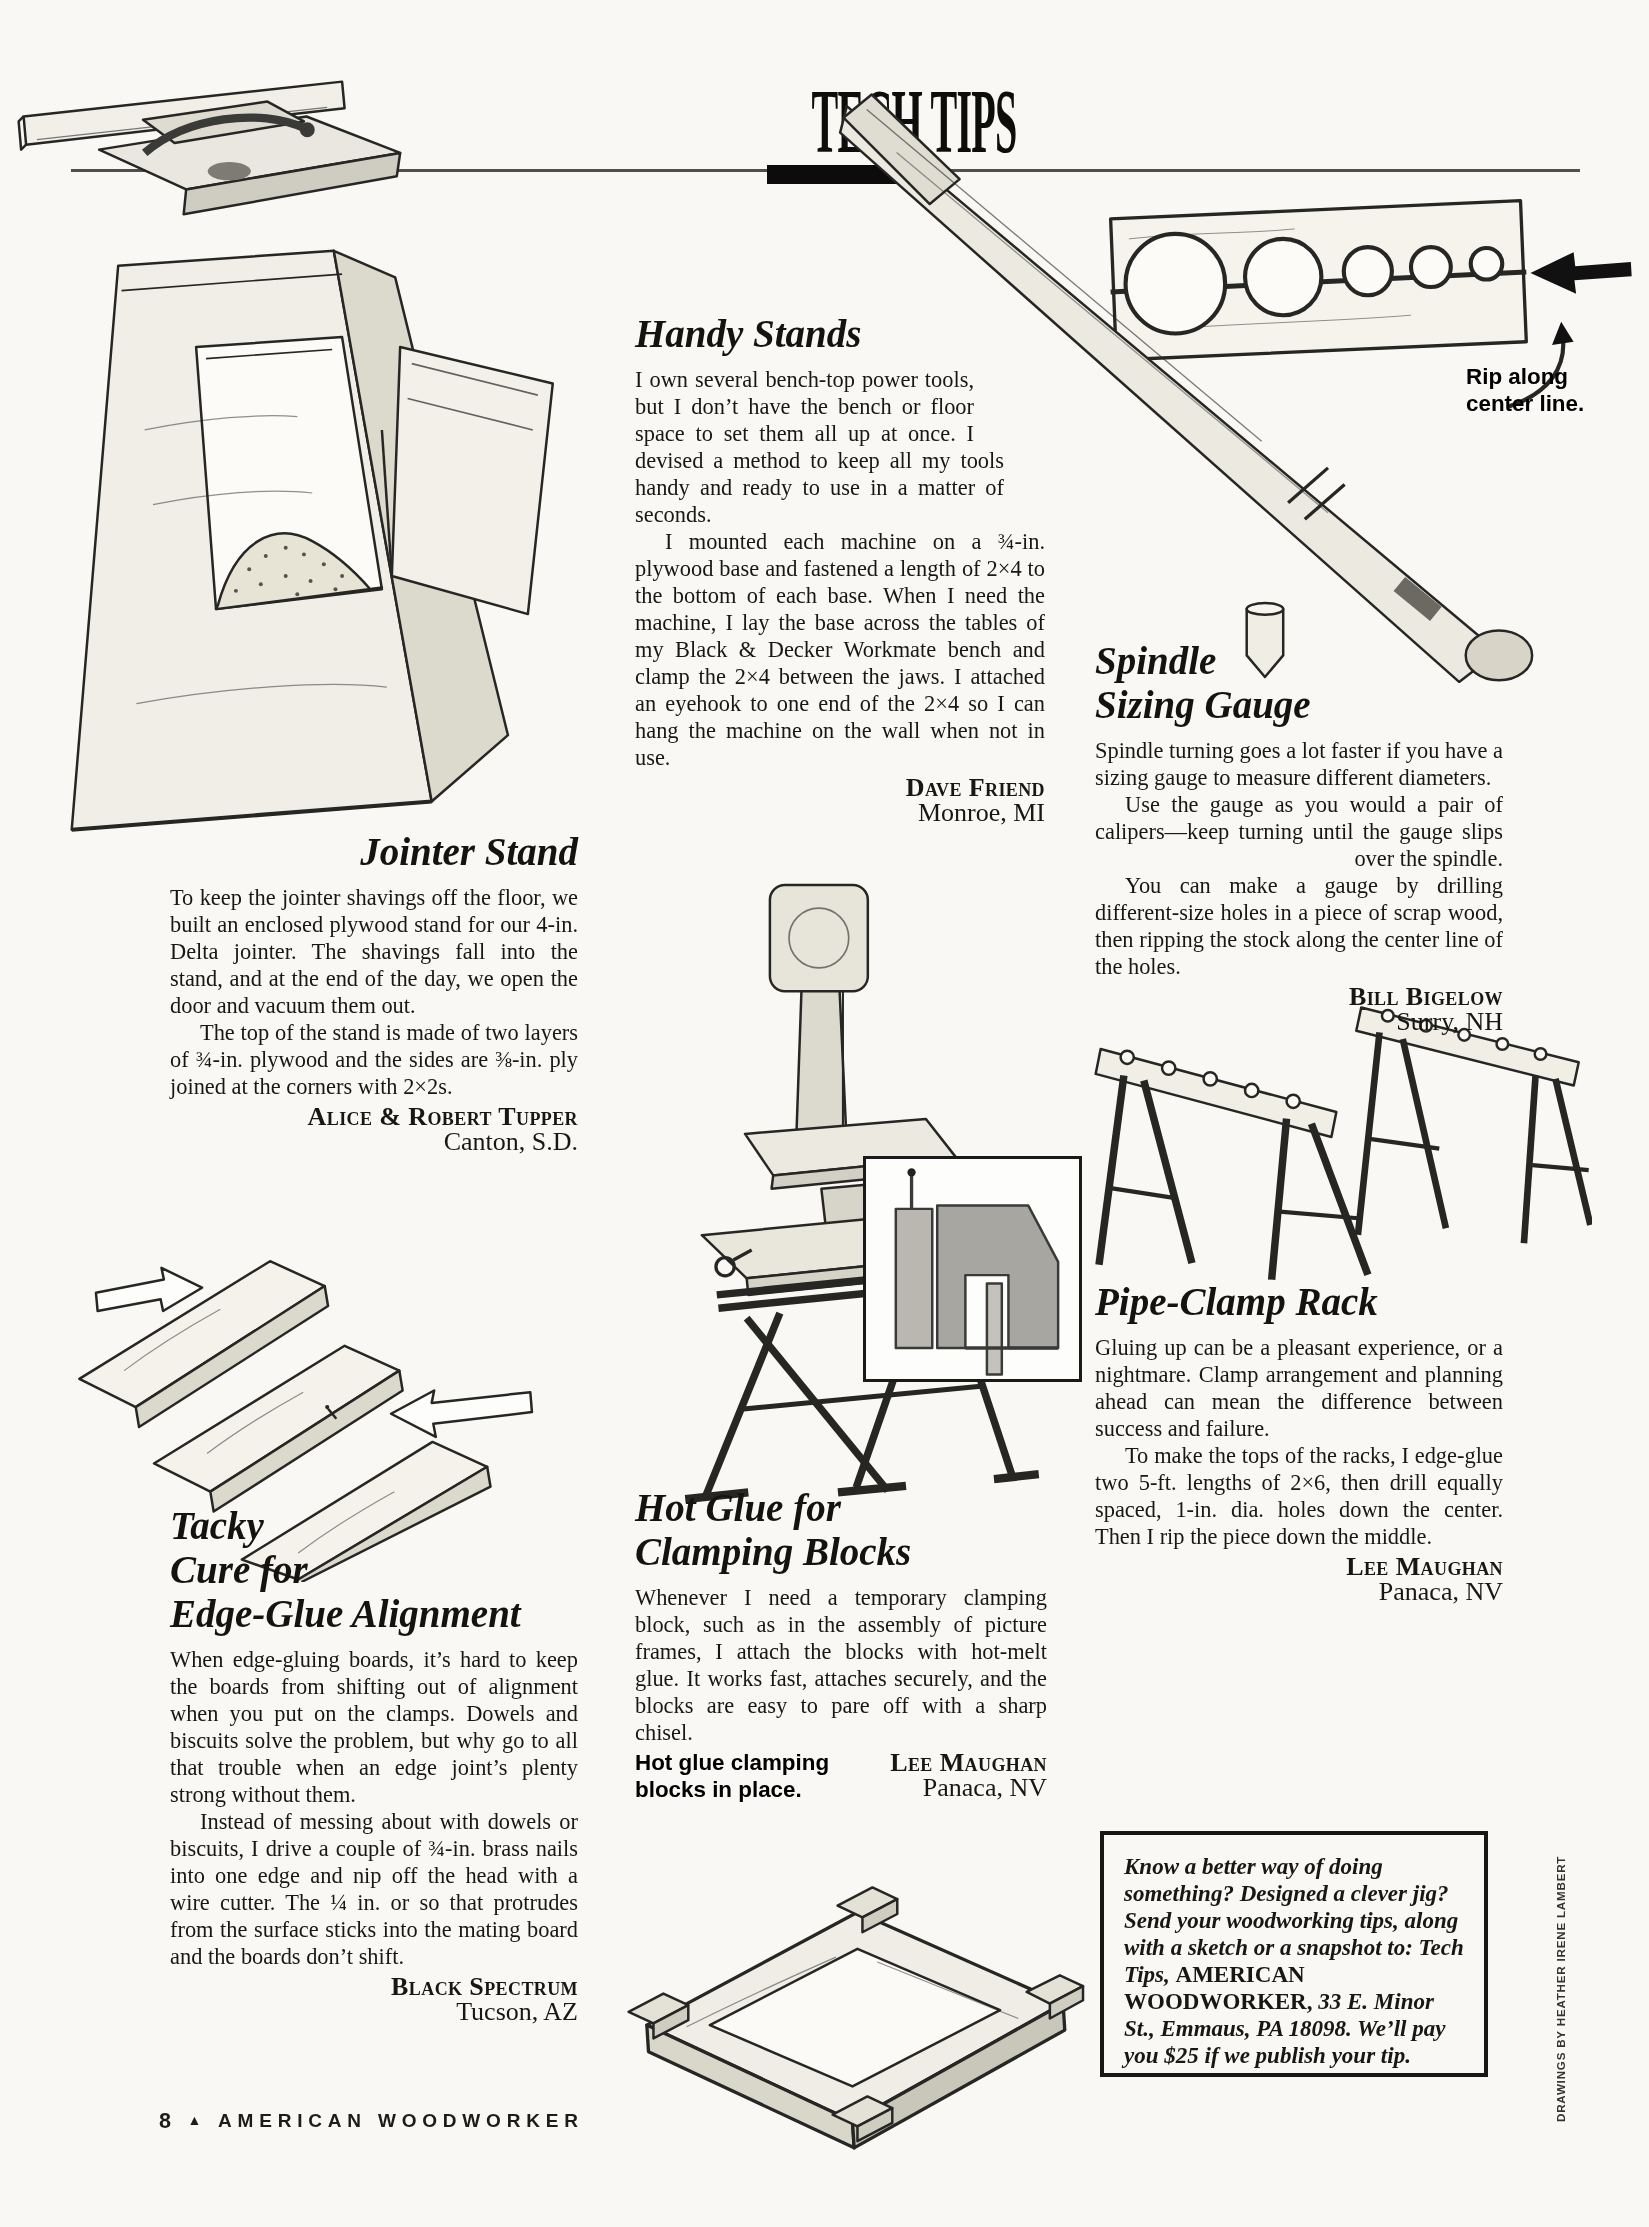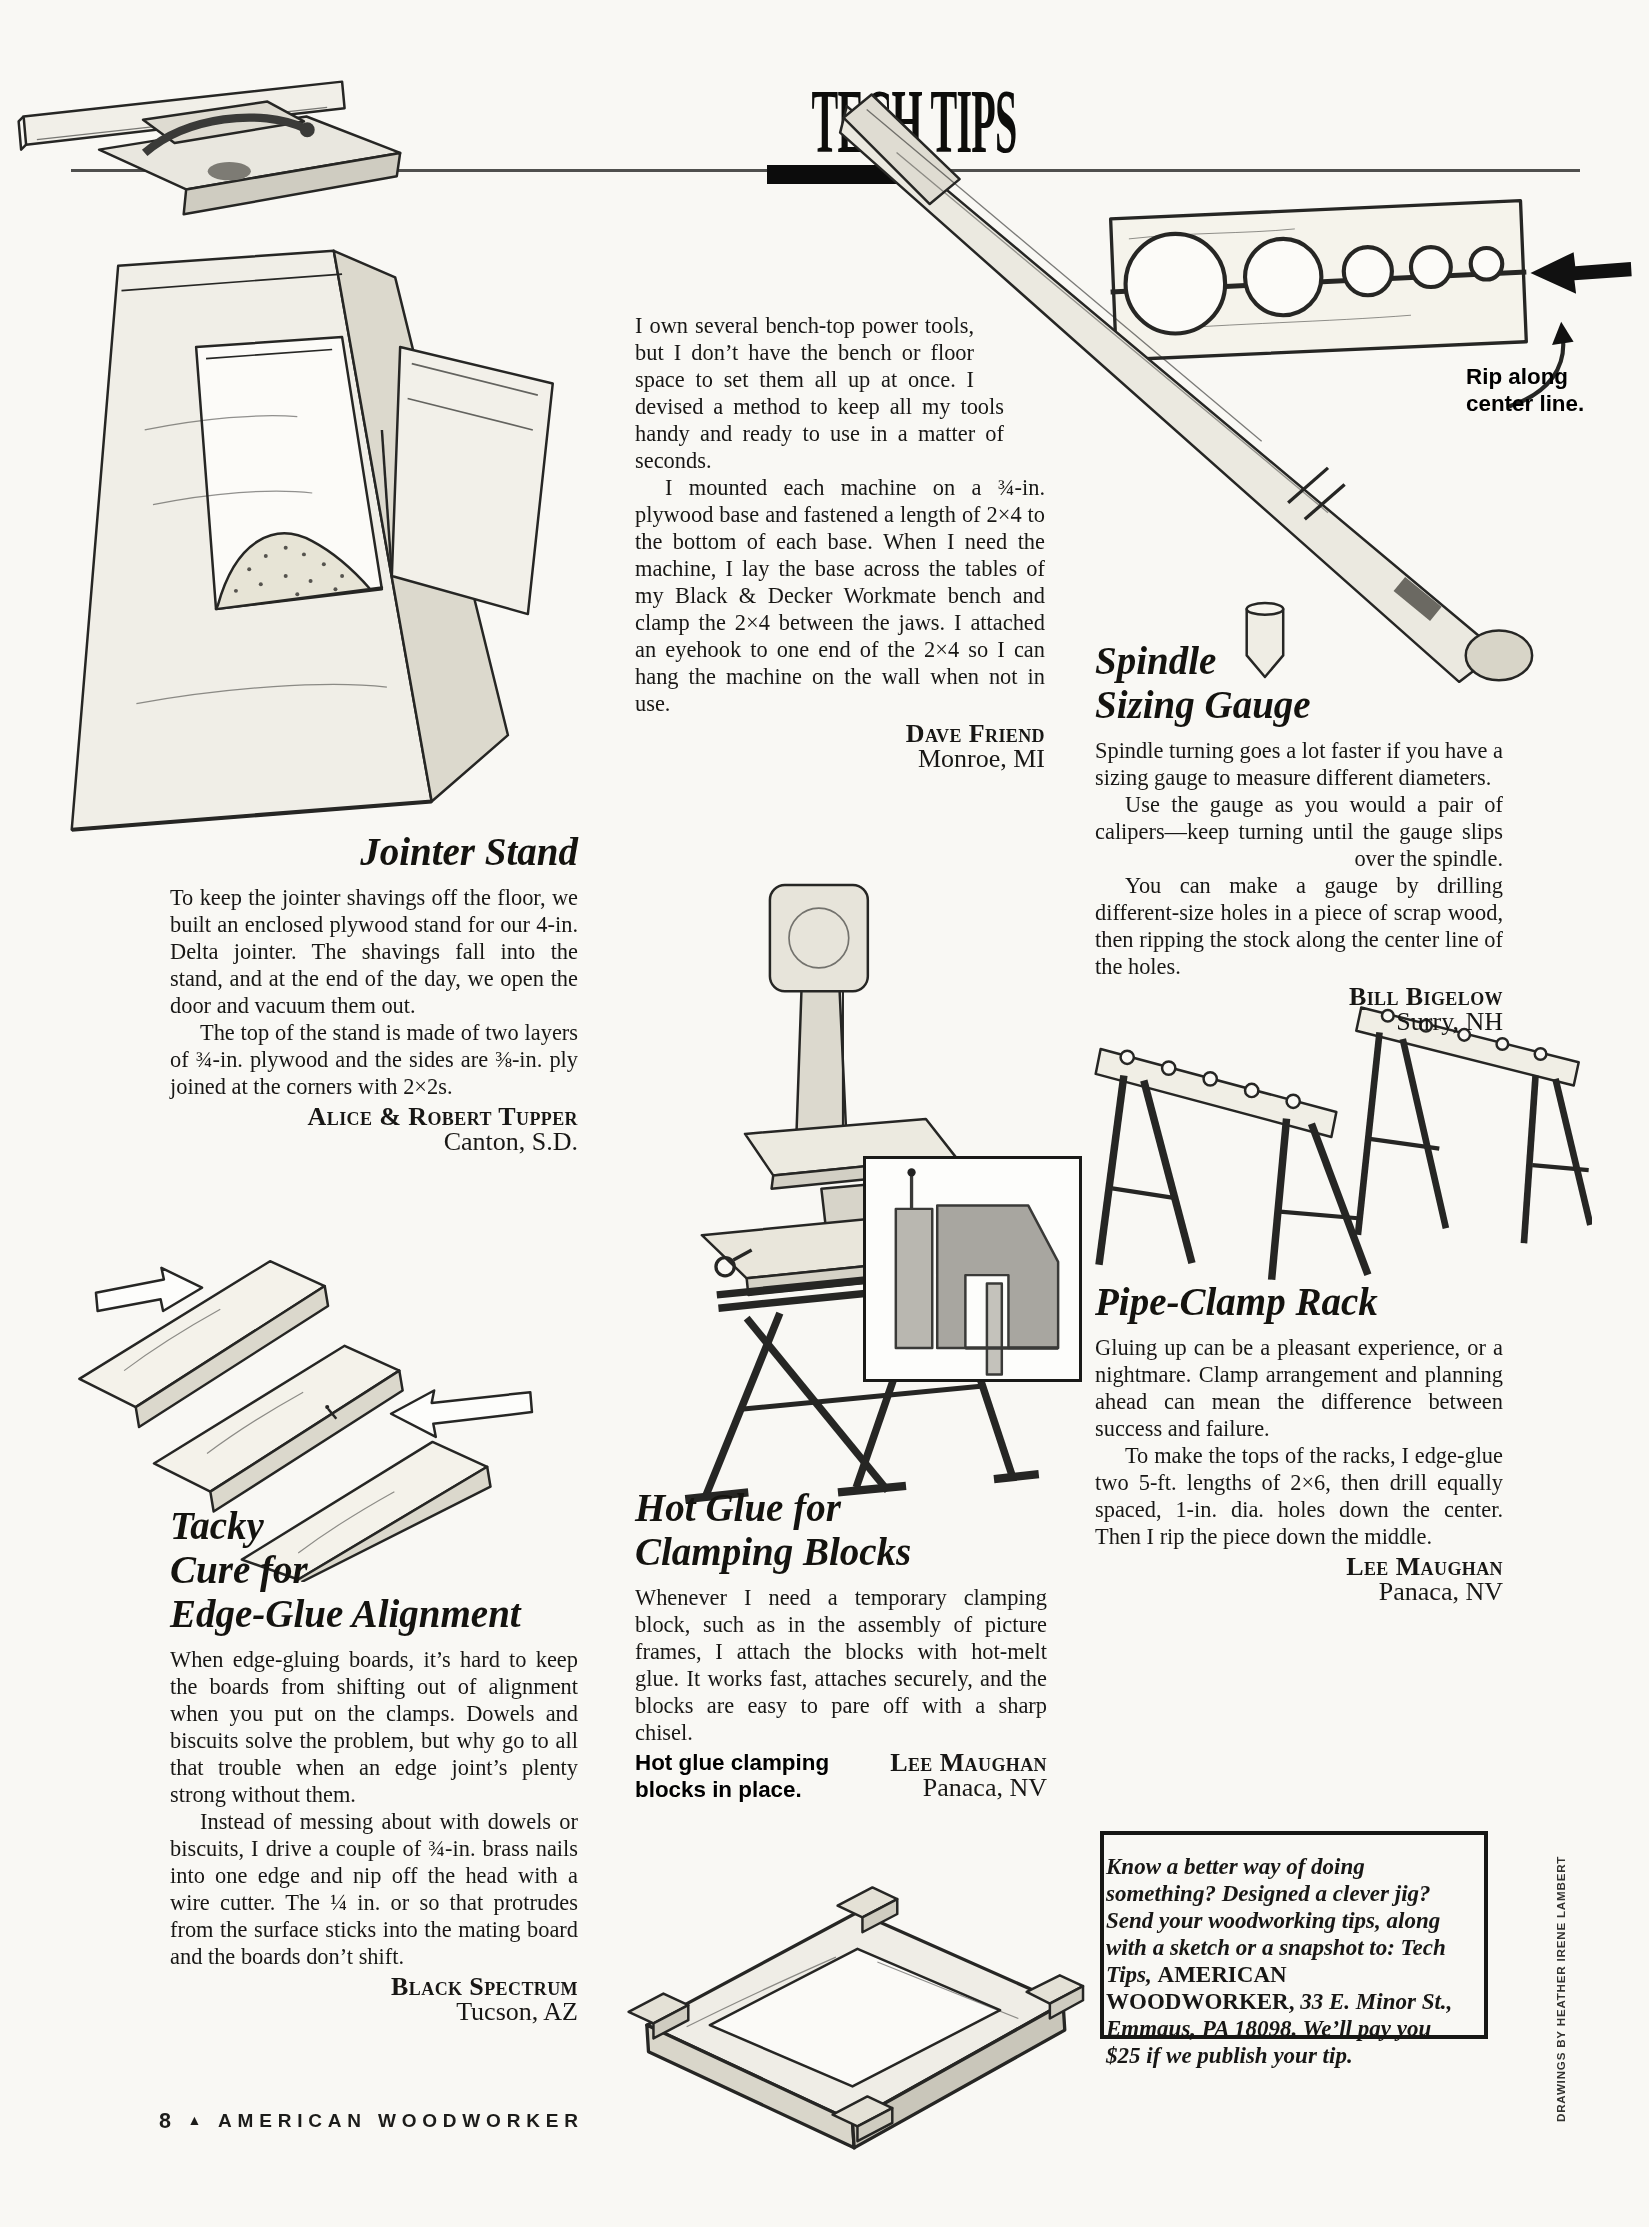--- a/index.html
+++ b/index.html
@@ -29,22 +29,22 @@
   .attr{margin-top:4.1px;text-align:right;font-size:26px;line-height:25px;}
   .attr .nm{font-variant:small-caps;font-weight:600;letter-spacing:0.4px;}
   .fr{float:right;width:71px;height:63px;}
   .fr2{float:right;clear:right;width:41px;height:93px;}
   .sans-cap{
     font-family:"Liberation Sans",sans-serif;font-weight:bold;
     font-size:22.4px;line-height:27px;white-space:pre-line;color:#000000;
   }
   
   #sub-box{
-    position:absolute;left:1100px;top:1831px;width:388px;height:208px;
-    border:4.1px solid #171715;box-sizing:border-box;padding:18px 18px 15px 2px;z-index:2;
+    position:absolute;left:1100px;top:1831px;width:388px;height:246px;
+    border:4.1px solid #171715;box-sizing:border-box;padding:18px 18px 15px 20px;z-index:2;
   }
   #sub-box p{margin:0;font-size:23px;line-height:27px;font-style:italic;font-weight:600;text-align:left;}
   #sub-box .pub{font-style:normal;}
   
   #footer{
     position:absolute;left:159px;top:2108px;display:flex;align-items:center;gap:16.6px;
     font-family:"Liberation Sans",sans-serif;color:#1c1c1a;z-index:2;
   }
   #footer .pg{font-size:21.6px;font-weight:bold;}
   #footer .tri{font-size:14px;line-height:21.6px;}
@@ -261,20 +261,21 @@
         <path d="M528,162 L568,141 L568,158 L528,180 Z" fill="#cfccc0" stroke-width="3"></path>
         <path d="M266,296 L308,274 L338,288 L296,310 Z" fill="#e4e1d6" stroke-width="3"></path>
         <path d="M296,310 L338,288 L338,306 L296,328 Z" fill="#cfccc0" stroke-width="3"></path>
         <path d="M90,190 C150,160 220,128 270,106" stroke-width="1.4" opacity=".5"></path>
         <path d="M320,112 C380,136 440,160 490,180" stroke-width="1.4" opacity=".5"></path>
       </g>
     </svg>
   </div>
 
   <div class="art" style="left:635px;top:312px;width:410px">
+    <h2 class="a-title">Handy Stands</h2>
     <span class="fr"></span>
     <span class="fr2"></span>
     <p>I own several bench-top power tools, but I don’t have the bench or floor space to set them all up at once. I devised a method to keep all my tools handy and ready to use in a matter of seconds.</p>
     <p class="ind">I mounted each machine on a ¾-in. plywood base and fastened a length of 2×4 to the bottom of each base. When I need the machine, I lay the base across the tables of my Black &amp; Decker Workmate bench and clamp the 2×4 between the jaws. I attached an eyehook to one end of the 2×4 so I can hang the machine on the wall when not in use.</p>
     <div class="attr">
       <div class="nm">Dave Friend</div>
       <div>Monroe, MI</div>
     </div>
   </div>
 

